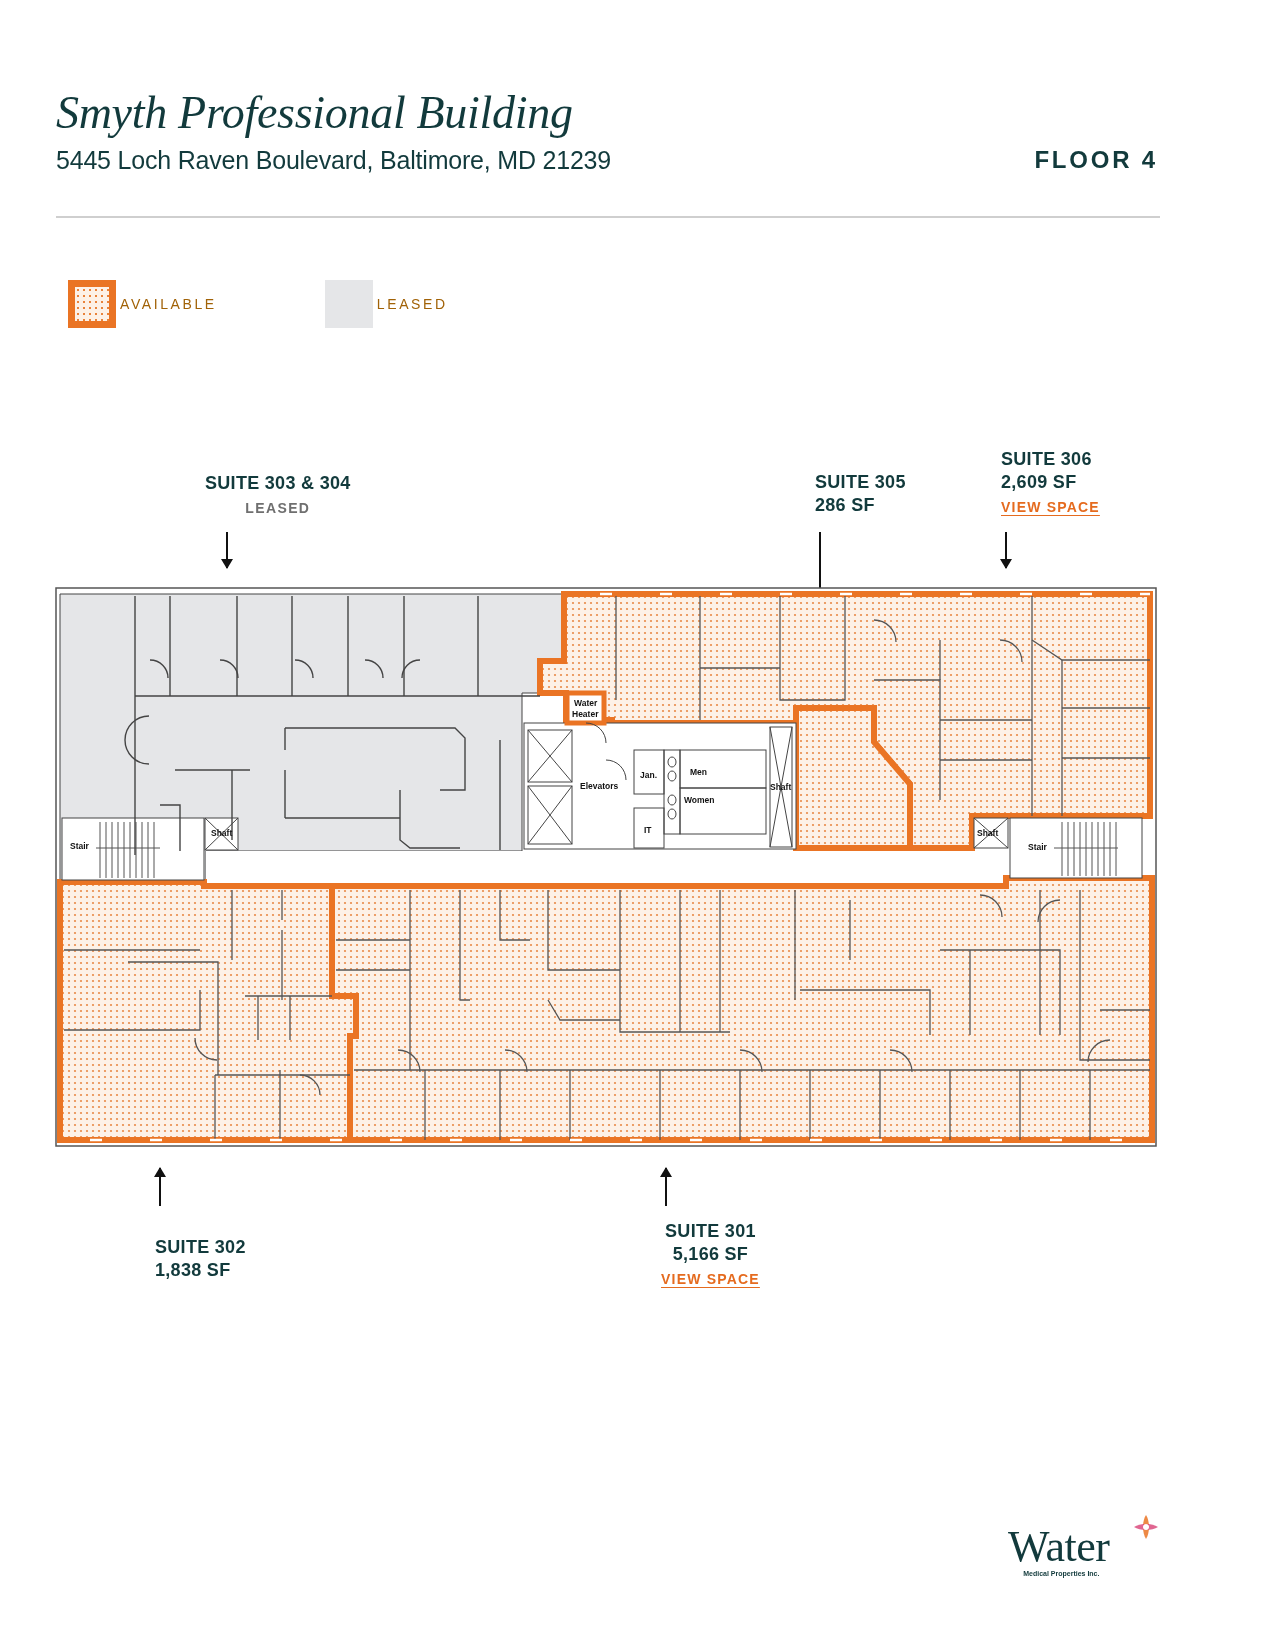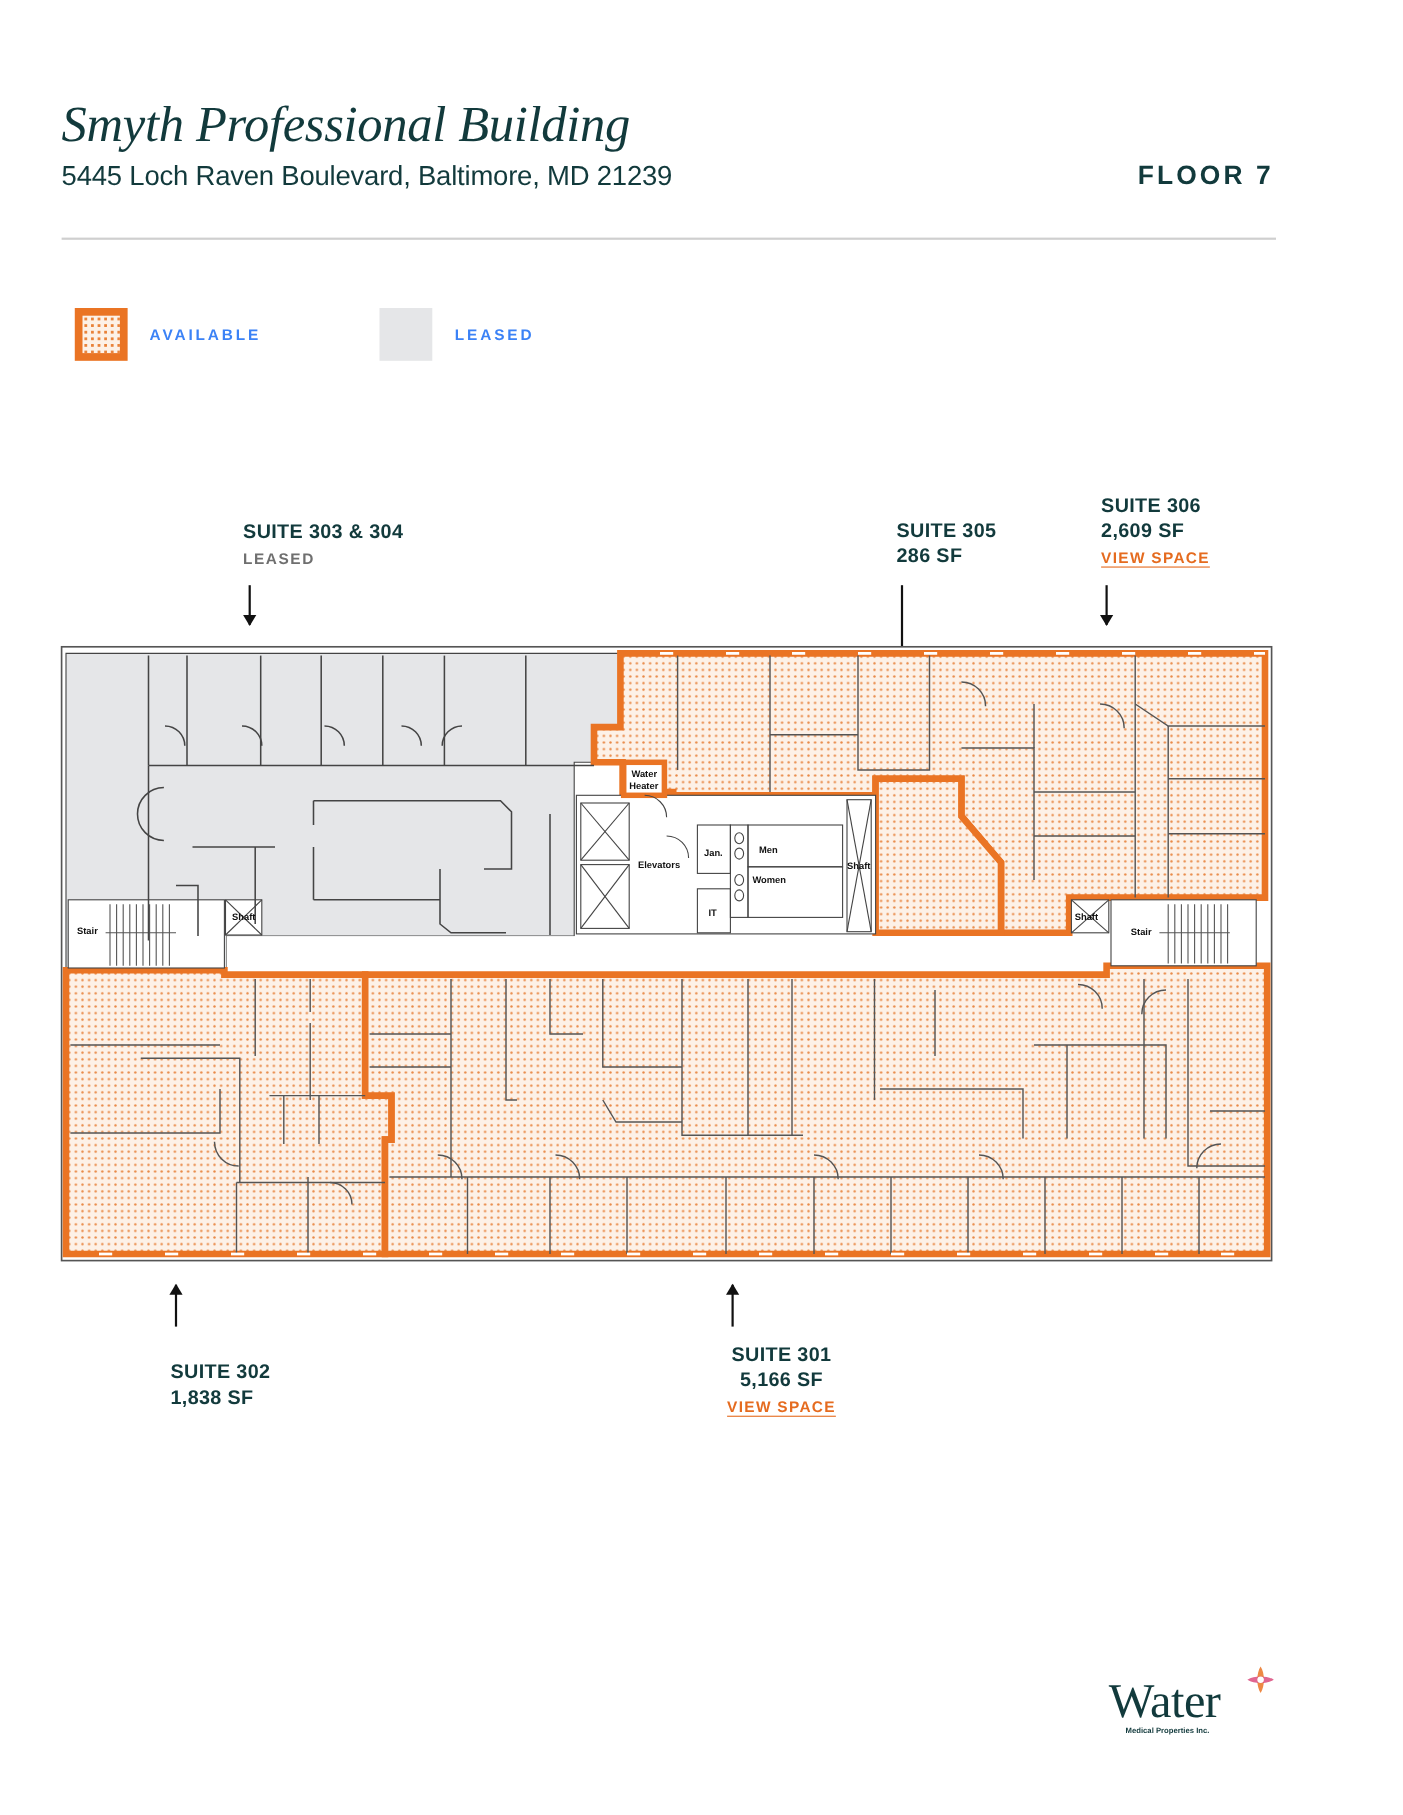--- a/index.html
+++ b/index.html
@@ -5,49 +5,49 @@
   html, body { margin: 0; padding: 0; background: #ffffff; }
   body { width: 1275px; height: 1650px; position: relative; overflow: hidden; font-family: "Liberation Sans", sans-serif; color: #0f3338; }
   .title { position: absolute; left: 56px; top: 86px; font-family: "Liberation Serif", "DejaVu Serif", serif; font-size: 46px; color: #123a3c; letter-spacing: -0.3px; margin: 0; font-weight: normal; font-style: italic; }
   .address { position: absolute; left: 56px; top: 146px; font-size: 25px; color: #123a3c; letter-spacing: -0.2px; }
   .floor { position: absolute; right: 117px; top: 146px; font-size: 24px; font-weight: bold; letter-spacing: 2.8px; color: #123a3c; }
   .rule { position: absolute; left: 56px; top: 216px; width: 1104px; height: 2px; background: #cfcfcf; }
   .legend { position: absolute; top: 280px; left: 68px; display: flex; align-items: center; }
   .swatch-available { width: 48px; height: 48px; box-sizing: border-box; border: 7px solid #ea7424; background-color: #fdf1e7;
     background-image: radial-gradient(#e9823a 1.2px, transparent 1.4px); background-size: 6px 6px; }
   .swatch-leased { width: 48px; height: 48px; background: #e5e6e8; margin-left: 108px; }
-  .legend-label { font-size: 14px; font-weight: bold; letter-spacing: 2.6px; color: #3b82f6; margin-left: 20px; }
+  .legend-label { font-size: 14px; font-weight: normal; letter-spacing: 2.6px; color: #a16207; margin-left: 4px; }
   .suite-label { position: absolute; font-weight: bold; color: #123a3c; font-size: 18px; line-height: 23px; letter-spacing: 0.3px; }
   .suite-label .status-leased { font-size: 14px; color: #6f6f6f; letter-spacing: 1.4px; margin-top: 2px; }
   .suite-label .view-link { font-size: 14px; color: #e56b1f; letter-spacing: 1.2px; text-decoration: underline; text-decoration-color: #e56b1f; text-underline-offset: 3px; cursor: pointer; margin-top: 2px; }
   .arrow { position: absolute; width: 2px; background: #111; }
   .arrow.down::after { content: ""; position: absolute; left: -5px; bottom: -1px; border-left: 6px solid transparent; border-right: 6px solid transparent; border-top: 10px solid #111; }
   .arrow.up::before { content: ""; position: absolute; left: -5px; top: -1px; border-left: 6px solid transparent; border-right: 6px solid transparent; border-bottom: 10px solid #111; }
   .plan { position: absolute; left: 0; top: 0; }
   .logo { position: absolute; left: 1008px; top: 1525px; }
   .logo-word { font-family: "Liberation Serif", "DejaVu Serif", serif; font-size: 44px; color: #123a3c; line-height: 44px; letter-spacing: -0.5px; }
   .logo-sub { font-size: 7px; font-weight: bold; color: #123a3c; text-align: right; margin-top: 1px; padding-right: 10px; }
   .logo-mark { position: absolute; left: 124px; top: -12px; }
 </style>
 </head>
 <body>
 
 <h1 class="title">Smyth Professional Building</h1>
 <div class="address">5445 Loch Raven Boulevard, Baltimore, MD 21239</div>
-<div class="floor">FLOOR 7</div>
+<div class="floor">FLOOR 4</div>
 <div class="rule"></div>
 
 <div class="legend">
   <div class="swatch-available"></div>
   <span class="legend-label">AVAILABLE</span>
   <div class="swatch-leased"></div>
   <span class="legend-label">LEASED</span>
 </div>
 
-<div class="suite-label" style="left:221px; top:472px;">
+<div class="suite-label" style="left:205px; top:472px;text-align:center;">
   <div>SUITE 303 &amp; 304</div>
   <div class="status-leased">LEASED</div>
 </div>
 <div class="arrow down" style="left:226px; top:532px; height:36px;"></div>
 
 <div class="suite-label" style="left:815px; top:471px;">
   <div>SUITE 305</div>
   <div>286 SF</div>
 </div>
 <div class="arrow down" style="left:819px; top:532px; height:212px;"></div>

